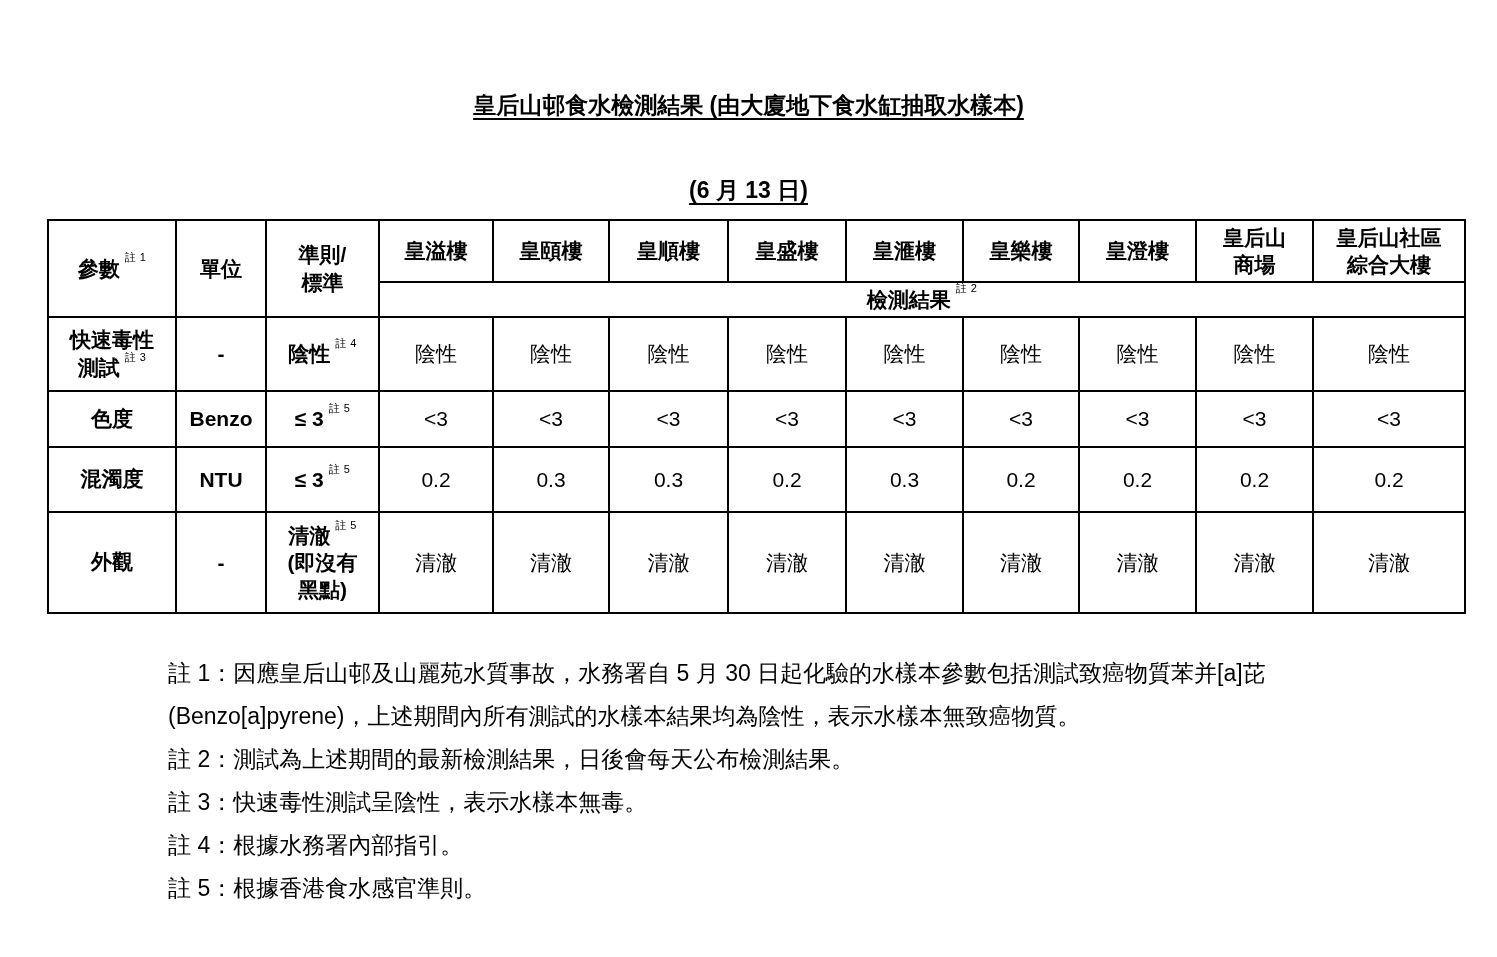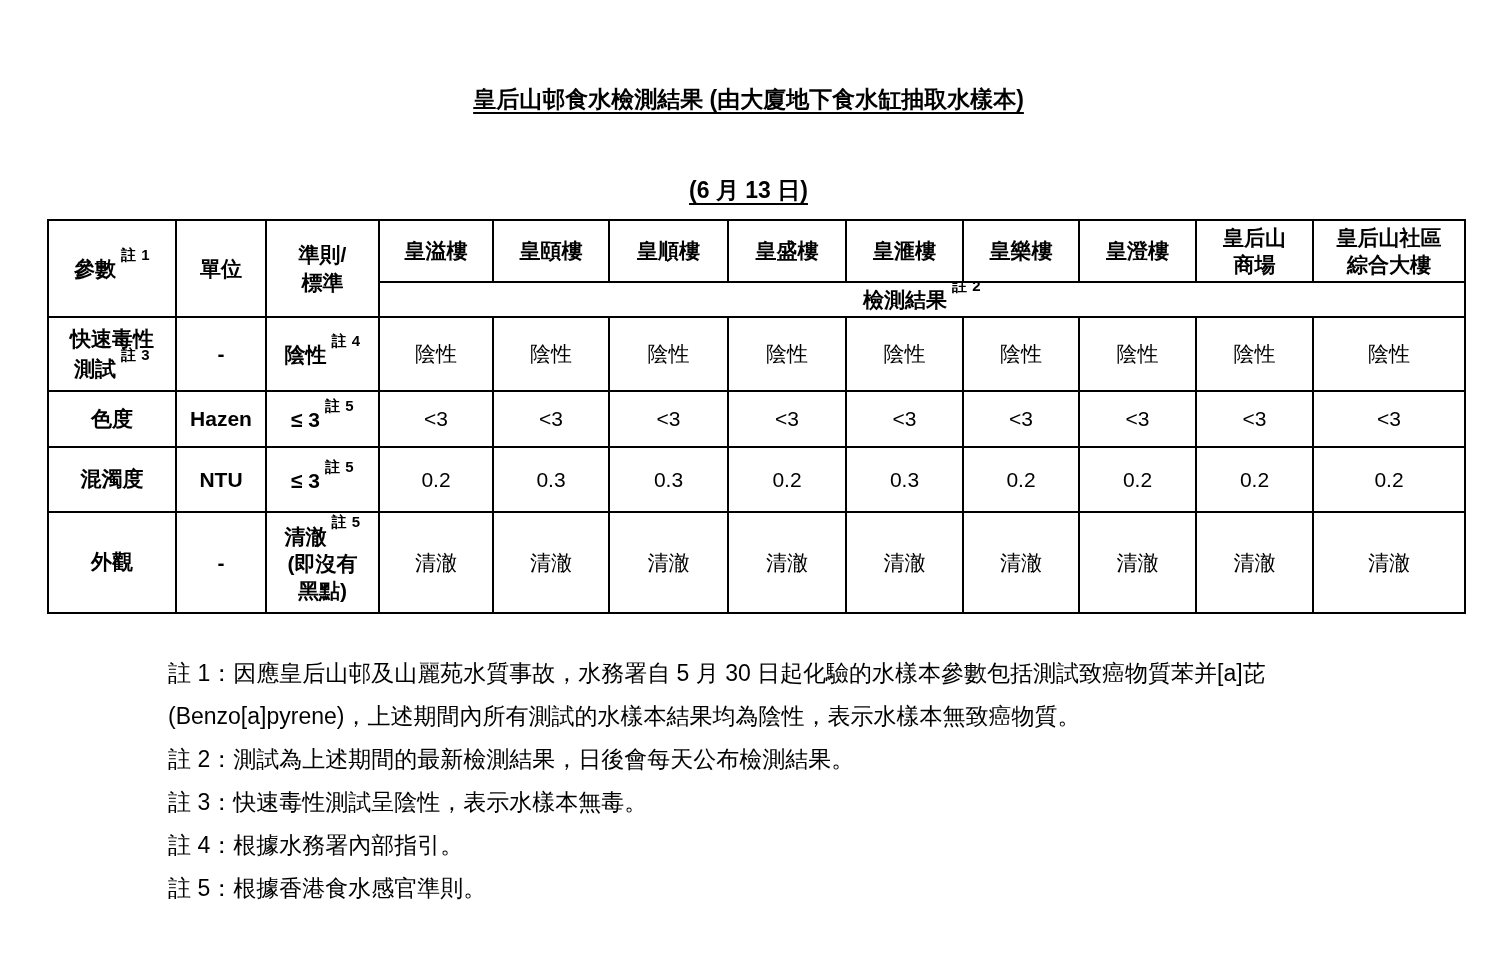--- a/index.html
+++ b/index.html
@@ -6,21 +6,21 @@
   html,body { background:#ffffff; }
   body {
     width:1497px; height:957px;
     font-family:"Liberation Sans", sans-serif;
     color:#000000;
     position:relative;
     overflow:hidden;
   }
   .page { position:relative; width:1497px; height:957px; background:#fff; }
 
-  .title-block { position:absolute; top:84px; left:0; width:100%; text-align:center; }
+  .title-block { position:absolute; top:90px; left:0; width:100%; text-align:center; }
   .doc-title {
     font-size:23px; font-weight:bold;
     text-decoration:underline; text-underline-offset:5px; text-decoration-thickness:2px;
     display:inline-block;
   }
   .subtitle-block { position:absolute; top:143px; left:0; width:100%; text-align:center; }
   .doc-subtitle {
     font-size:23px; font-weight:bold;
     text-decoration:underline; text-underline-offset:5px; text-decoration-thickness:2px;
     display:inline-block;
@@ -42,21 +42,21 @@
   table.results th { font-weight:bold; }
   .hdr-row1 th { height:62px; }
   .hdr-row2 th { height:35px; }
   .row-0 td { height:74px; }
   .row-1 td { height:56px; }
   .row-2 td { height:65px; }
   .row-3 td { height:101px; }
 
   .pre { white-space:pre-line; }
   sup.note {
-    font-size:15px; font-weight:bold;
+    font-size:11px; font-weight:normal;
     position:relative; top:-0.55em; margin-left:5px;
     letter-spacing:0.5px;
   }
   td.param-cell {
     text-align:left; padding-left:8px;
     font-weight:bold; font-size:22px; line-height:1.35;
   }
   td.unit-cell { font-weight:bold; font-size:20px; }
   td.criteria-cell { font-weight:bold; font-size:21px; line-height:1.3; }
   td.value-cell { font-weight:normal; font-size:21px; }
@@ -142,21 +142,21 @@
           <td class="value-cell">陰性</td>
           <td class="value-cell">陰性</td>
           <td class="value-cell">陰性</td>
           <td class="value-cell">陰性</td>
           <td class="value-cell">陰性</td>
           <td class="value-cell">陰性</td>
           <td class="value-cell">陰性</td>
         </tr>
         <tr class="row-1">
           <td class="param-cell"><span class="pre">色度</span></td>
-          <td class="unit-cell">Hazen</td>
+          <td class="unit-cell">Benzo</td>
           <td class="criteria-cell"><span>≤ 3</span><sup class="note">註 5</sup></td>
           <td class="value-cell">&lt;3</td>
           <td class="value-cell">&lt;3</td>
           <td class="value-cell">&lt;3</td>
           <td class="value-cell">&lt;3</td>
           <td class="value-cell">&lt;3</td>
           <td class="value-cell">&lt;3</td>
           <td class="value-cell">&lt;3</td>
           <td class="value-cell">&lt;3</td>
           <td class="value-cell">&lt;3</td>

